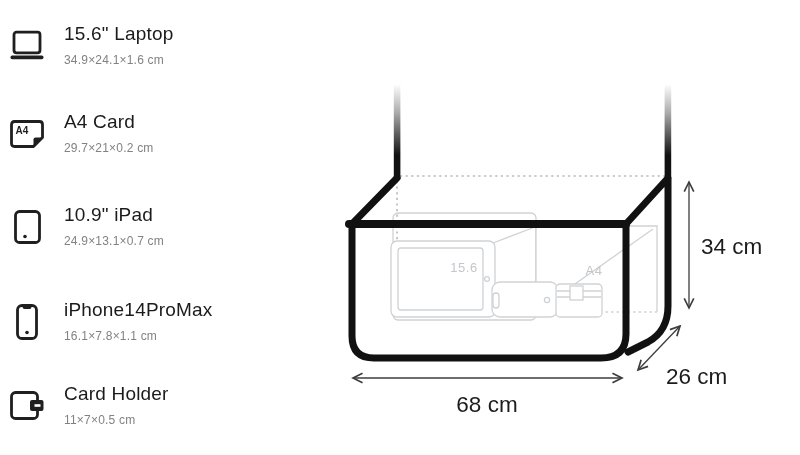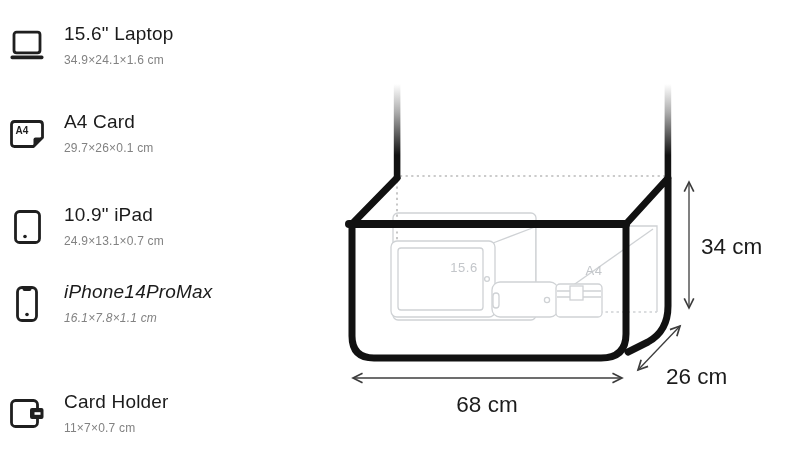--- a/index.html
+++ b/index.html
@@ -52,62 +52,62 @@
   <div class="spec-item" style="top:110px;">
     <span class="spec-icon">
       <svg width="34" height="28" viewBox="0 0 34 28">
         <path d="M4.5,1.5 H29.5 Q32.5,1.5 32.5,4.5 V17.5 L23.5,26.5 H4.5 Q1.5,26.5 1.5,23.5 V4.5 Q1.5,1.5 4.5,1.5 Z" fill="none" stroke="#1f1f1f" stroke-width="2.8" stroke-linejoin="round"></path>
         <path d="M32,17.5 H25.5 Q23.5,17.5 23.5,19.5 V26.5 Z" fill="#1f1f1f"></path>
         <text x="5.5" y="13.5" font-size="10" font-weight="bold" fill="#1f1f1f">A4</text>
       </svg>
     </span>
     <span class="spec-text">
       <span class="spec-title">A4 Card</span>
-      <span class="spec-dims">29.7×26×0.1 cm</span>
+      <span class="spec-dims">29.7×21×0.2 cm</span>
     </span>
   </div>
 
   <div class="spec-item" style="top:203px;">
     <span class="spec-icon">
       <svg width="27" height="34" viewBox="0 0 27 34">
         <rect x="1.5" y="1.5" width="24" height="31" rx="4" fill="none" stroke="#1f1f1f" stroke-width="2.8"></rect>
         <circle cx="11" cy="26.5" r="1.8" fill="#1f1f1f"></circle>
       </svg>
     </span>
     <span class="spec-text">
       <span class="spec-title">10.9" iPad</span>
       <span class="spec-dims">24.9×13.1×0.7 cm</span>
     </span>
   </div>
 
-  <div class="spec-item" style="top:280px;font-style:italic;">
+  <div class="spec-item" style="top:298px;">
     <span class="spec-icon">
       <svg width="22" height="36" viewBox="0 0 22 36">
         <rect x="1.5" y="1.5" width="19" height="33" rx="4.5" fill="none" stroke="#1f1f1f" stroke-width="2.8"></rect>
         <rect x="6.5" y="1" width="9" height="4" rx="2" fill="#1f1f1f"></rect>
         <circle cx="11" cy="28.5" r="1.8" fill="#1f1f1f"></circle>
       </svg>
     </span>
     <span class="spec-text">
       <span class="spec-title">iPhone14ProMax</span>
       <span class="spec-dims">16.1×7.8×1.1 cm</span>
     </span>
   </div>
 
-  <div class="spec-item" style="top:390px;">
+  <div class="spec-item" style="top:382px;">
     <span class="spec-icon">
       <svg width="35" height="30" viewBox="0 0 35 30">
         <rect x="1.5" y="1.5" width="26" height="26" rx="4" fill="none" stroke="#1f1f1f" stroke-width="2.8"></rect>
         <rect x="20" y="9" width="13.5" height="11" rx="2" fill="#1f1f1f"></rect>
         <rect x="24.5" y="13.2" width="6" height="2.6" fill="#ffffff"></rect>
       </svg>
     </span>
     <span class="spec-text">
       <span class="spec-title">Card Holder</span>
-      <span class="spec-dims">11×7×0.7 cm</span>
+      <span class="spec-dims">11×7×0.5 cm</span>
     </span>
   </div>
 
 </div>
 
 <svg class="diagram-svg" viewBox="0 0 800 455">
   <defs>
     <linearGradient id="strapFade" x1="0" y1="0" x2="0" y2="1">
       <stop offset="0" stop-color="#111111" stop-opacity="0"></stop>
       <stop offset="0.3" stop-color="#111111" stop-opacity="0.35"></stop>

